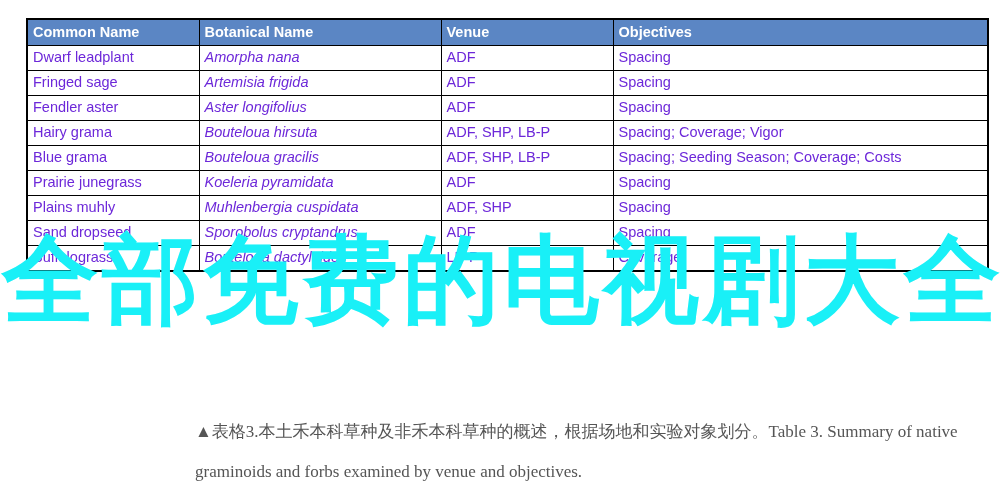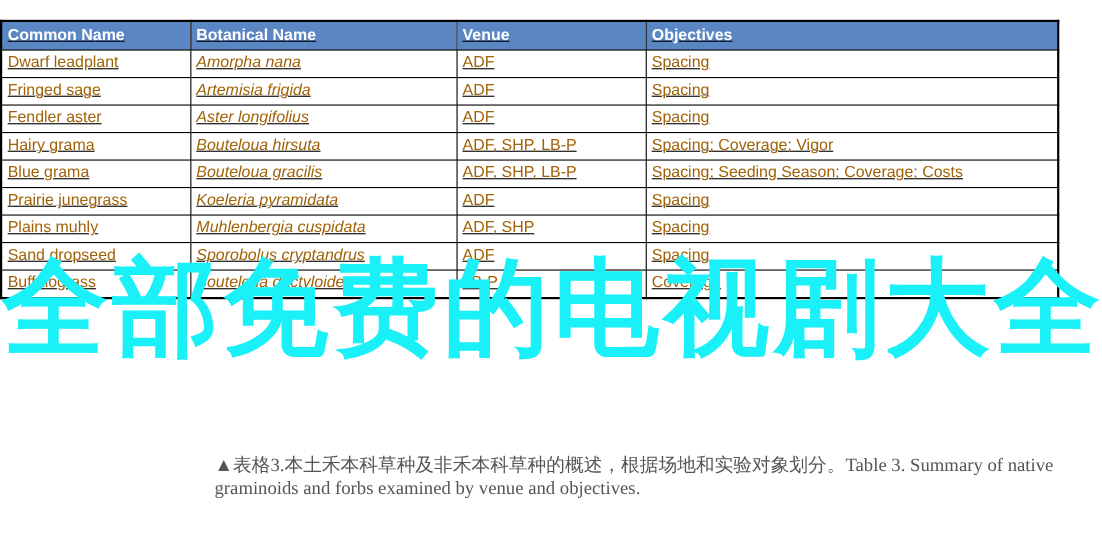--- a/index.html
+++ b/index.html
@@ -17,24 +17,23 @@
 
   #page {
     position: relative;
     width: 1002px;
     height: 500px;
   }
 
   
   .table-wrap {
     position: absolute;
-    left: 0;
+    left: 26px;
     top: 18px;
     width: 966px;
-    text-decoration: underline;
   }
 
   table.species-table {
     border-collapse: collapse;
     table-layout: fixed;
     width: 961px;
     border: 2px solid #000000;
   }
 
   table.species-table col.c-common   { width: 172px; }
@@ -43,21 +42,21 @@
   table.species-table col.c-objectives{ width: 375px; }
 
   table.species-table th,
   table.species-table td {
     border: 1.5px solid #000000;
     padding: 2px 4px 3px 5px;
     font-size: 14.5px;
     line-height: 1.25;
     height: 19px;
     vertical-align: middle;
-    color: #a16207;
+    color: #6d28d9;
     background: #ffffff;
     white-space: nowrap;
     overflow: hidden;
   }
 
   table.species-table thead th {
     background: #5b86c4;
     color: #ffffff;
     font-weight: bold;
     font-size: 14.5px;
@@ -70,21 +69,21 @@
   }
 
   
   .caption {
     position: absolute;
     left: 195px;
     top: 412px;
     width: 790px;
     font-family: "Liberation Serif", serif;
     font-size: 17px;
-    line-height: 21px;
+    line-height: 40px;
     color: #555555;
     text-align: left;
   }
   .caption .marker {
     color: #555555;
   }
 
   
   .overlay-text {
     position: absolute;

